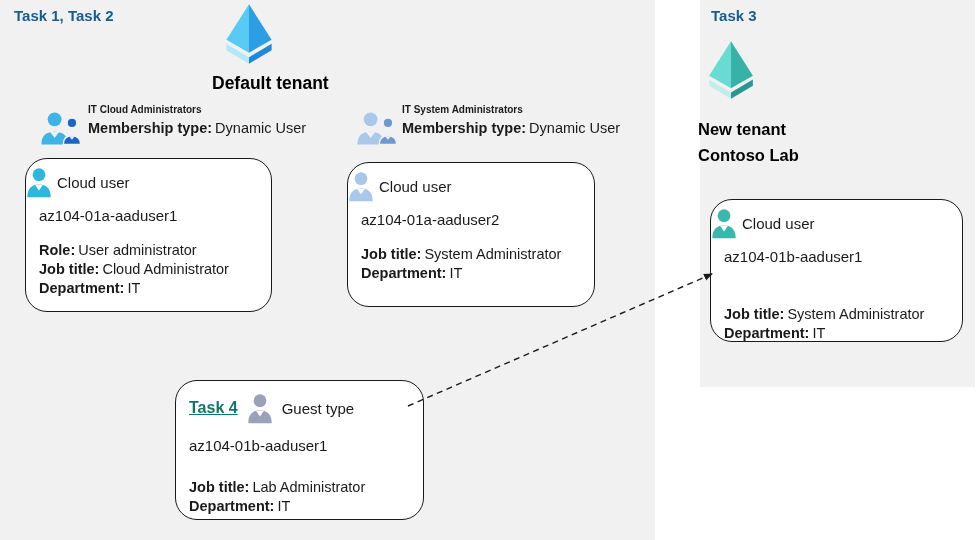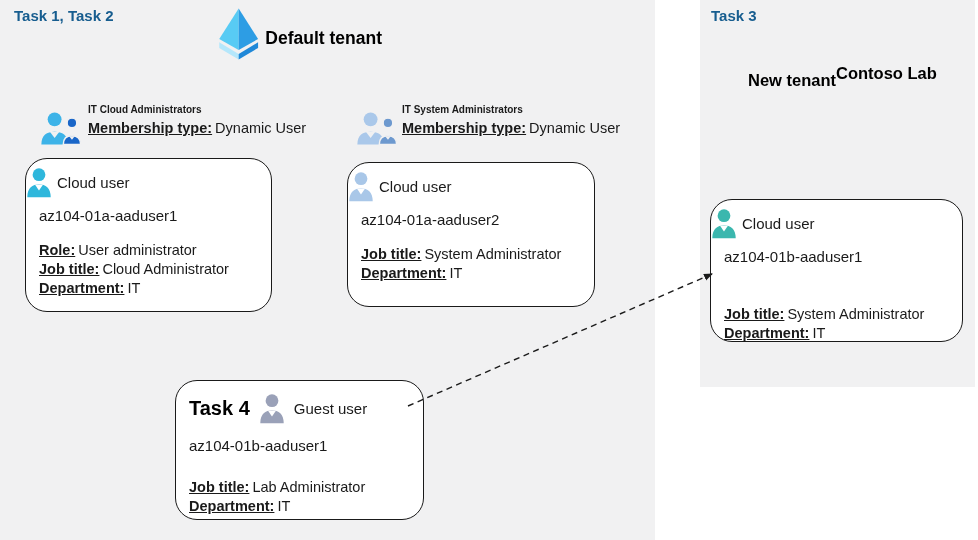--- a/index.html
+++ b/index.html
@@ -4,38 +4,38 @@
 <style>
   html,body{margin:0;padding:0;background:#fff;}
   .canvas{position:relative;width:978px;height:540px;background:#ffffff;
           font-family:"Liberation Sans",sans-serif;color:#1a1a1a;overflow:hidden;}
   .panel{position:absolute;background:#f1f1f2;}
   .panel-left{left:0;top:0;width:655px;height:540px;}
   .panel-right{left:700px;top:0;width:275px;height:387px;}
 
   .task-label{position:absolute;font-size:15px;font-weight:bold;color:#175d8f;white-space:nowrap;}
 
-  .tenant-block{position:absolute;display:flex;align-items:center;}
+  .tenant-block{position:absolute;display:flex;flex-direction:column;}
   .aad{display:block;}
   .tenant-title{font-weight:bold;font-size:17.5px;color:#000;margin-top:8px;white-space:nowrap;}
   .tenant-title2{font-weight:bold;font-size:16.5px;color:#000;white-space:nowrap;}
 
   .group-header{position:absolute;display:flex;align-items:flex-start;}
   .group-icon{flex:0 0 auto;}
   .group-texts{display:flex;flex-direction:column;}
   .group-name{font-size:10px;font-weight:bold;white-space:nowrap;}
   .group-membership{font-size:14.5px;margin-top:5px;white-space:nowrap;}
-  .lbl{font-weight:bold;margin-right:3px;text-decoration:underline;}
+  .lbl{font-weight:bold;margin-right:3px;}
 
   .card{position:absolute;background:#fff;border:1.4px solid #1a1a1a;border-radius:22px;box-sizing:border-box;}
   .card-header{display:flex;align-items:center;justify-content:flex-start;gap:5px;margin-top:7px;height:32px;}
   .card-header.guest-header{justify-content:flex-start;padding-left:13px;gap:9px;margin-top:11px;}
   .person{width:26px;height:31px;flex:0 0 auto;}
   .type-label{font-size:15px;white-space:nowrap;}
-  .task4-label{font-size:20px;font-weight:bold;color:#000000;white-space:nowrap;}
+  .task4-label{font-size:16px;font-weight:bold;color:#0f766e;white-space:nowrap;text-decoration:underline;}
   .card-name{font-size:15px;font-weight:normal;margin:9px 0 0 13px;white-space:nowrap;}
   .card-details{margin:17px 0 0 13px;font-size:14.5px;line-height:19px;}
   .card-guest .card-name{margin-top:13px;}
   .card-guest .card-details{margin-top:24px;}
   .card-newtenant .card-details{margin-top:40px;}
   .detail-line{white-space:nowrap;}
 
   
   .person-cyan  .fillpart{fill:#2eb7dc;}
   .person-pale  .fillpart{fill:#a9c7e8;}
@@ -148,30 +148,30 @@
   </div>
 
   <div class="card card-guest" style="left:175px;top:380px;width:249px;height:140px;">
     <div class="card-header guest-header">
       <span class="task4-label">Task 4</span>
       <svg class="person person-slate" viewBox="0 0 24 28">
         <circle class="fillpart" cx="12" cy="6.8" r="5.9"></circle>
         <path class="fillpart" d="M1.2,27.5 C1.2,19 6,15.6 12,15.6 C18,15.6 22.8,19 22.8,27.5 Z"></path>
         <path class="notch" d="M8.2,15.9 L12,21.3 L15.8,15.9 Z"></path>
       </svg>
-      <span class="type-label">Guest user</span>
+      <span class="type-label">Guest type</span>
     </div>
     <div class="card-name">az104-01b-aaduser1</div>
     <div class="card-details">
       <div class="detail-line"><span class="lbl">Job title:</span><span>Lab Administrator</span></div>
       <div class="detail-line"><span class="lbl">Department:</span><span>IT</span></div>
     </div>
   </div>
 
-  <div class="tenant-block" style="left:748px;top:40px;width:180px;">
+  <div class="tenant-block" style="left:698px;top:40px;width:180px;">
     <svg class="aad aad-teal" width="66" height="60" viewBox="0 0 96 96">
       <polygon class="f-l" points="48,2 13,57 48,77"></polygon>
       <polygon class="f-r" points="48,2 83,57 48,77"></polygon>
       <polygon class="b-l" points="13,63 48,84 48,94 13,73"></polygon>
       <polygon class="b-r" points="83,63 48,84 48,94 83,73"></polygon>
     </svg>
     <div class="tenant-title tenant-title2" style="margin-top:20px;">New tenant</div>
     <div class="tenant-title tenant-title2" style="margin-top:7px;">Contoso Lab</div>
   </div>
 

